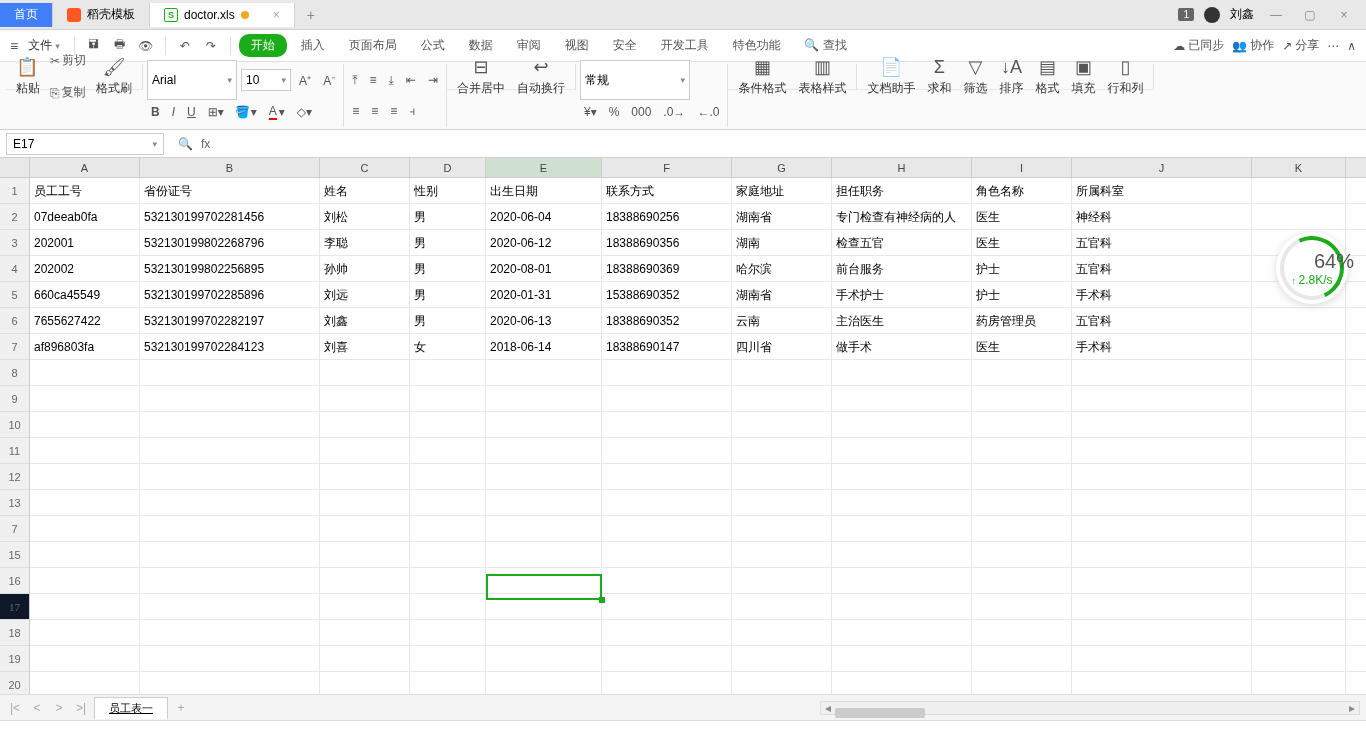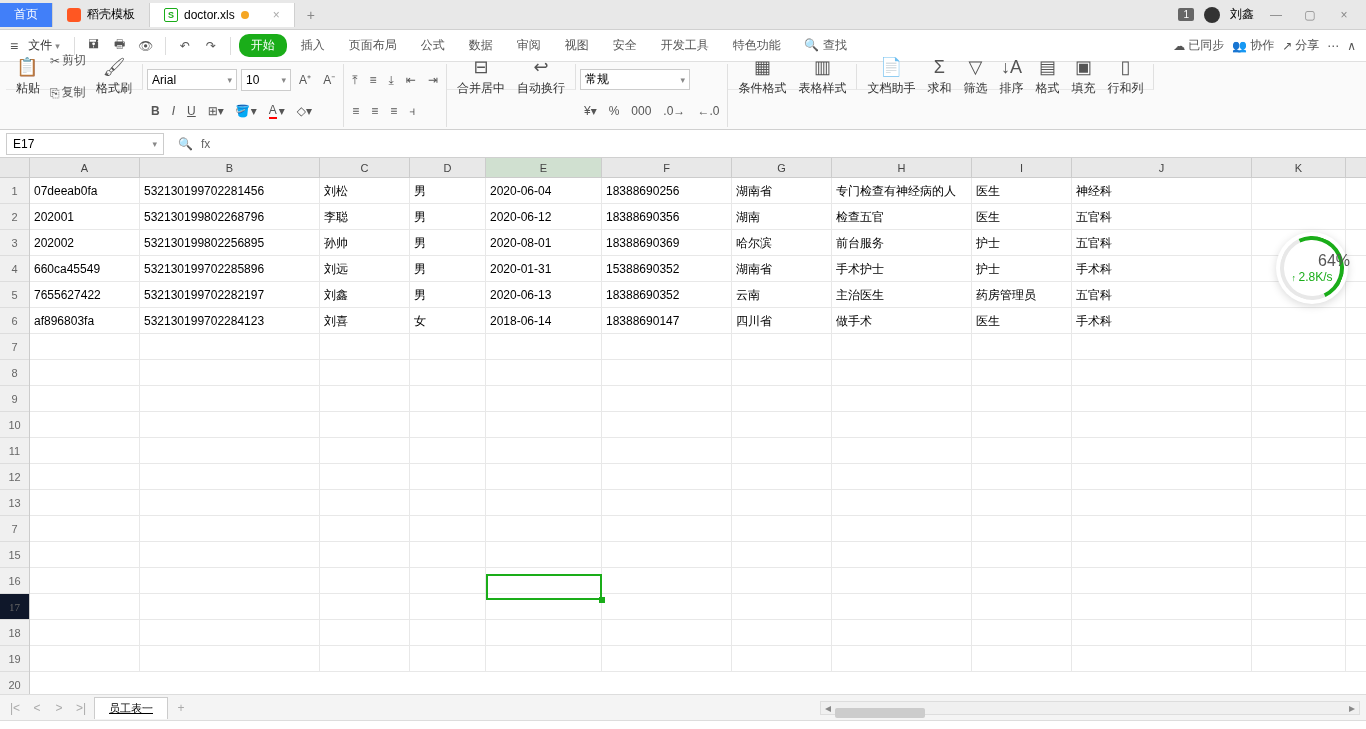--- a/index.html
+++ b/index.html
@@ -32,21 +32,21 @@
 
 
 .ribbon { height: 68px; display:flex; border-bottom:1px solid #d0d0d0; padding:2px 6px; background:#fafafa; }
 .rgroup { display:flex; flex-direction:column; padding:0 4px; border-right:1px solid #e0e0e0; }
 .rgroup.row { flex-direction:row; align-items:center; }
 .rgroup .top { display:flex; gap:4px; height:32px; align-items:center;}
 .rgroup .bot { display:flex; gap:4px; height:32px; align-items:center;}
 .rbtn { display:flex; flex-direction:column; align-items:center; padding:2px 6px; cursor:pointer; color:#333; gap:2px; font-size:11px;}
 .rbtn .ricon { font-size:18px; color:#555; }
 .smbtn { padding: 2px 4px; cursor:pointer; color:#555; display:flex; align-items:center; gap:2px;}
-.font-select { border:1px solid #ccc; height:21px; padding:0 4px; background:#fff; min-width:90px; display:flex; align-items:center; justify-content:space-between;}
+.font-select { border:1px solid #ccc; height:40px; padding:0 4px; background:#fff; min-width:90px; display:flex; align-items:center; justify-content:space-between;}
 .size-select { border:1px solid #ccc; height:22px; padding:0 4px; background:#fff; width:50px; display:flex; align-items:center; justify-content:space-between;}
 
 
 .formula-row { height:28px; display:flex; align-items:center; border-bottom:1px solid #d0d0d0; }
 .name-box { width:158px; height:22px; border:1px solid #ccc; margin:0 6px; display:flex; align-items:center; justify-content:space-between; padding:0 6px;}
 .fx { padding:0 8px; color:#666; display:flex; gap:8px; align-items:center;}
 .formula-input { flex:1; height:22px; border:none; outline:none; padding:0 4px;}
 
 
 .grid-wrap { position:relative; height:536px; overflow:hidden; display:flex;}
@@ -77,21 +77,21 @@
 .sb-thumb{position:absolute;left:0;width:90px;height:10px;background:#ccc;border-radius:2px;}
 
 
 .statusbar { height:28px; border-top:1px solid #ddd; display:flex; align-items:center; padding:0 10px; gap:10px;}
 .statusbar .sico{color:#888;}
 .statusbar .right{margin-left:auto; display:flex; align-items:center; gap:8px;}
 
 
 .speed-widget{position:absolute; right:18px; top:232px; width:72px; height:72px; border-radius:50%; background:#fff; box-shadow:0 2px 8px rgba(0,0,0,0.15); display:flex; flex-direction:column; align-items:center; justify-content:center;}
 .speed-ring{position:absolute;inset:4px;border-radius:50%;border:4px solid #e8e8e8;border-top-color:#1aad19;border-right-color:#1aad19;transform:rotate(20deg);}
-.speed-val{font-size:16px; color:#555; z-index:1;margin-left:44px;}
+.speed-val{font-size:20px; color:#555; z-index:1;margin-left:44px;}
 .speed-sub{font-size:9px;color:#1aad19;z-index:1;}
 
 .dd{font-size:9px;color:#888;}
 .docker-orange{width:14px;height:14px;background:#ff5722;border-radius:3px;}
 </style>
 </head>
 <body>
 
 <div class="titlebar">
   <div class="tab home">
@@ -328,20 +328,33 @@
         <div class="ch cE sel">E</div>
         <div class="ch cF">F</div>
         <div class="ch cG">G</div>
         <div class="ch cH">H</div>
         <div class="ch cI">I</div>
         <div class="ch cJ">J</div>
         <div class="ch cK">K</div>
       </div>
     <div class="cells">
         <div class="row">
+          <div class="cell cA">员工工号</div>
+          <div class="cell cB">省份证号</div>
+          <div class="cell cC">姓名</div>
+          <div class="cell cD">性别</div>
+          <div class="cell cE">出生日期</div>
+          <div class="cell cF">联系方式</div>
+          <div class="cell cG">家庭地址</div>
+          <div class="cell cH">担任职务</div>
+          <div class="cell cI">角色名称</div>
+          <div class="cell cJ">所属科室</div>
+          <div class="cell cK"></div>
+        </div>
+        <div class="row">
           <div class="cell cA">07deeab0fa</div>
           <div class="cell cB">532130199702281456</div>
           <div class="cell cC">刘松</div>
           <div class="cell cD">男</div>
           <div class="cell cE">2020-06-04</div>
           <div class="cell cF">18388690256</div>
           <div class="cell cG">湖南省</div>
           <div class="cell cH">专门检查有神经病的人</div>
           <div class="cell cI">医生</div>
           <div class="cell cJ">神经科</div>

